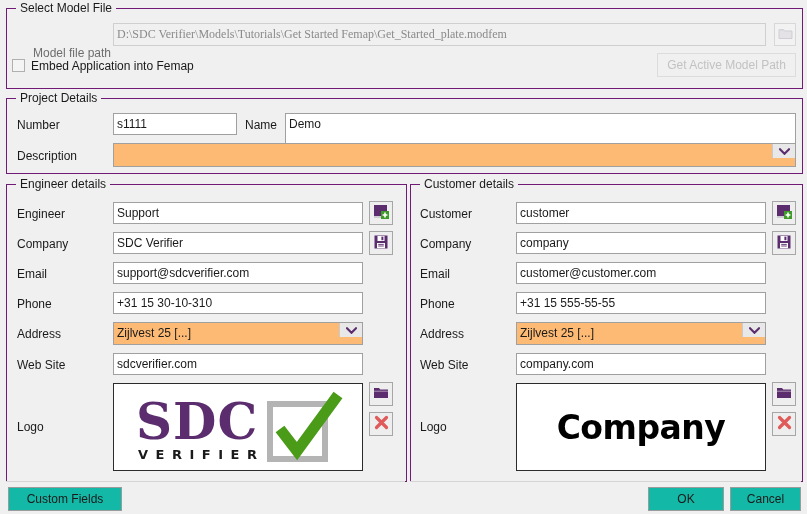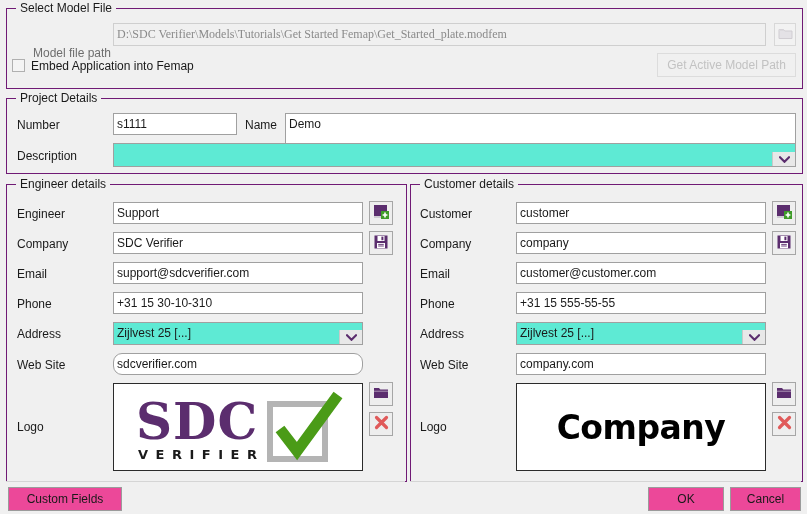--- a/index.html
+++ b/index.html
@@ -65,23 +65,23 @@
     background: #f0f0f0;
     border: 1px solid #cfcfcf;
     color: #8a8a8a;
   }
 
   
   .combo {
     position: absolute;
     box-sizing: border-box;
     border: 1px solid #a0a0a0;
-    background: #5eead4;
-    display: flex;
-    align-items: flex-end;
+    background: #fdba74;
+    display: flex;
+    align-items: flex-start;
   }
   .combo .cb-text {
     flex: 1 1 auto;
     font-size: 12px;
     color: #1a1a1a;
     padding: 0 3px;
     line-height: 20px;
     white-space: nowrap;
     overflow: hidden;
   }
@@ -96,21 +96,21 @@
   .chev {
     width: 11px;
     height: 7px;
   }
 
   
   .btn {
     position: absolute;
     box-sizing: border-box;
     border: 1px solid #9b9b9b;
-    background: #ec4899;
+    background: #14b8a6;
     font-family: "Liberation Sans", sans-serif;
     font-size: 12px;
     color: #1a1a1a;
     display: flex;
     align-items: center;
     justify-content: center;
     text-align: center;
     line-height: 14px;
   }
   .btn.disabled {
@@ -270,21 +270,21 @@
   <div class="cb-arrow">
     <span>
       <svg class="chev" viewBox="0 0 11 7">
           <path d="M1 1.3 L5.5 5.8 L10 1.3" fill="none" stroke="#5b2d6e" stroke-width="2.1" stroke-linecap="square"></path>
         </svg>
     </span>
   </div>
 </div>
 
 <span class="lbl" style="left:17px; top:358px;">Web Site</span>
-<div class="tbox" style="left:113px; top:353px; width:250px; height:22px;border-radius:9px;">sdcverifier.com</div>
+<div class="tbox" style="left:113px; top:353px; width:250px; height:22px;">sdcverifier.com</div>
 
 <span class="lbl" style="left:17px; top:420px;">Logo</span>
 <div class="logobox" style="left:113px; top:383px; width:250px; height:88px;">
   <div class="sdc-logo">
     <svg width="216" height="76" viewBox="0 0 216 76">
       <text x="6" y="50" font-family="DejaVu Serif, serif" font-weight="bold" font-size="50" fill="#5b2d6e" letter-spacing="1">SDC</text>
       <text x="8" y="70" font-family="DejaVu Sans, sans-serif" font-weight="bold" font-size="13" fill="#1a1a1a" letter-spacing="7.5">VERIFIER</text>
       <rect x="140" y="15" width="55" height="55" fill="none" stroke="#b4b4b4" stroke-width="6"></rect>
       <path d="M150 40 L167 62 L208 6" fill="none" stroke="#4a9b17" stroke-width="11" stroke-linecap="butt" stroke-linejoin="miter"></path>
     </svg>

